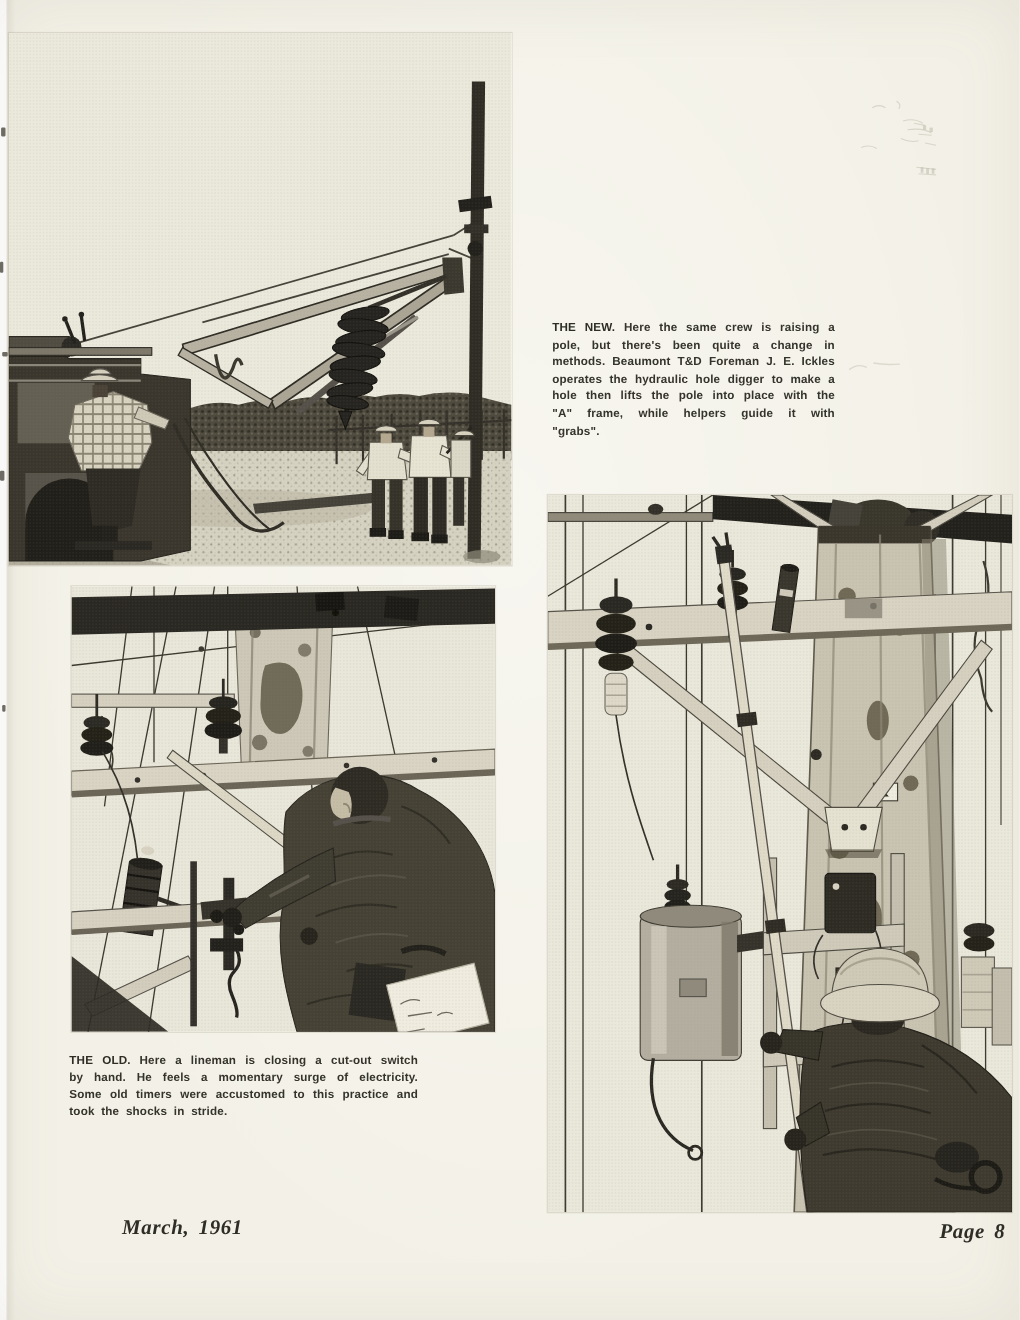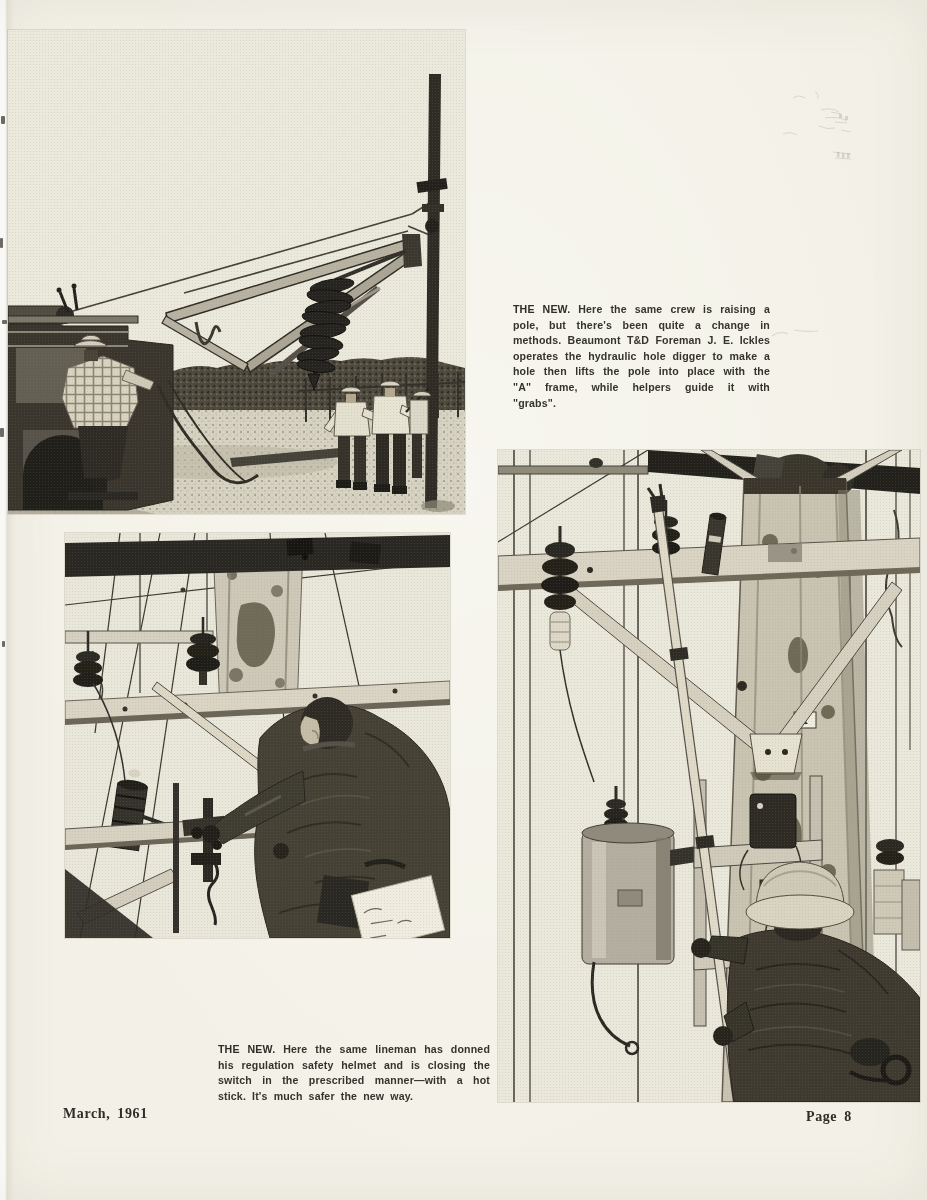--- a/index.html
+++ b/index.html
@@ -22,31 +22,33 @@
   .caption{
     position:absolute;
     font-family:"Liberation Sans",sans-serif;
     font-weight:700;
     font-size:10.6px;
     line-height:15.6px;
     letter-spacing:0.15px;
     word-spacing:3px;
     color:#35342c;
     text-align:justify;
-    margin:11px;
+    margin:0;
   }
   .caption .lead{margin-right:8px;color:#2d2c25;}
   .folio{
     position:absolute;
     font-family:"Liberation Serif",serif;
+    font-style:italic;
     font-weight:700;
-    font-size:14px;
+    font-size:19px;
     color:#2e2d26;
     letter-spacing:0.6px;
     word-spacing:3px;
+    margin-left:48px;
   }
   .speck{position:absolute;background:#55524a;opacity:0.85;border-radius:1px;}
   .smudge{position:absolute;opacity:0.6;}
 </style>
 </head>
 <body>
 
 <div class="page">
 
   <div class="speck" style="left:1px;top:116px;width:4px;height:8px;"></div>
@@ -545,21 +547,21 @@
       </g>
       <g>
         <ellipse cx="372" cy="602" rx="20" ry="14" fill="#26241e"></ellipse>
         <circle cx="398" cy="620" r="13" stroke="#1d1b16" stroke-width="5" fill="none"></circle>
         <path d="M352,622 q18,10 40,8" stroke="#1d1b16" stroke-width="4" fill="none"></path>
       </g>
       <rect width="422" height="652" fill="url(#p3ht)" opacity="0.22"></rect>
     </svg>
   </figure>
 
-
-  <p class="caption" style="left:207px;top:1031px;width:272px;">
-    <span class="lead">THE NEW.</span><span>Here the same lineman has donned his regulation safety helmet and is closing the switch in the prescribed manner—with a hot stick. It's much safer the new way.</span>
+  <p class="caption" style="left:63px;top:957px;width:317px;">
+    <span class="lead">THE OLD.</span><span>Here a lineman is closing a cut-out switch by hand. He feels a momentary surge of electricity. Some old timers were accustomed to this practice and took the shocks in stride.</span>
   </p>
+
 
   <div class="folio" style="left:63px;top:1106px;">March, 1961</div>
   <div class="folio" style="left:806px;top:1109px;">Page 8</div>
 
 </div>
 
 </body></html>

